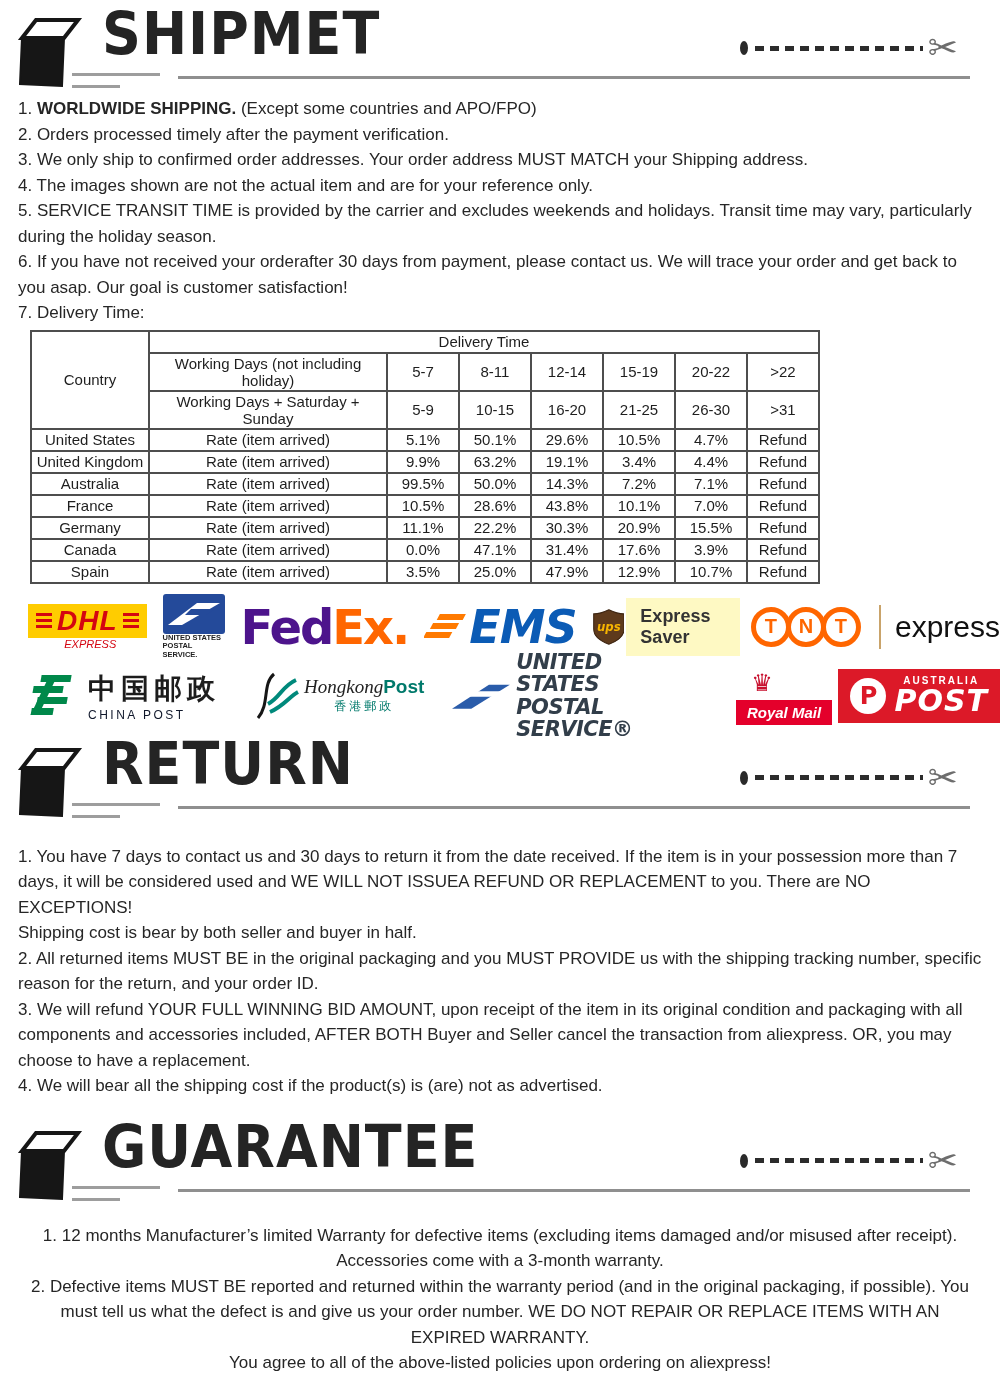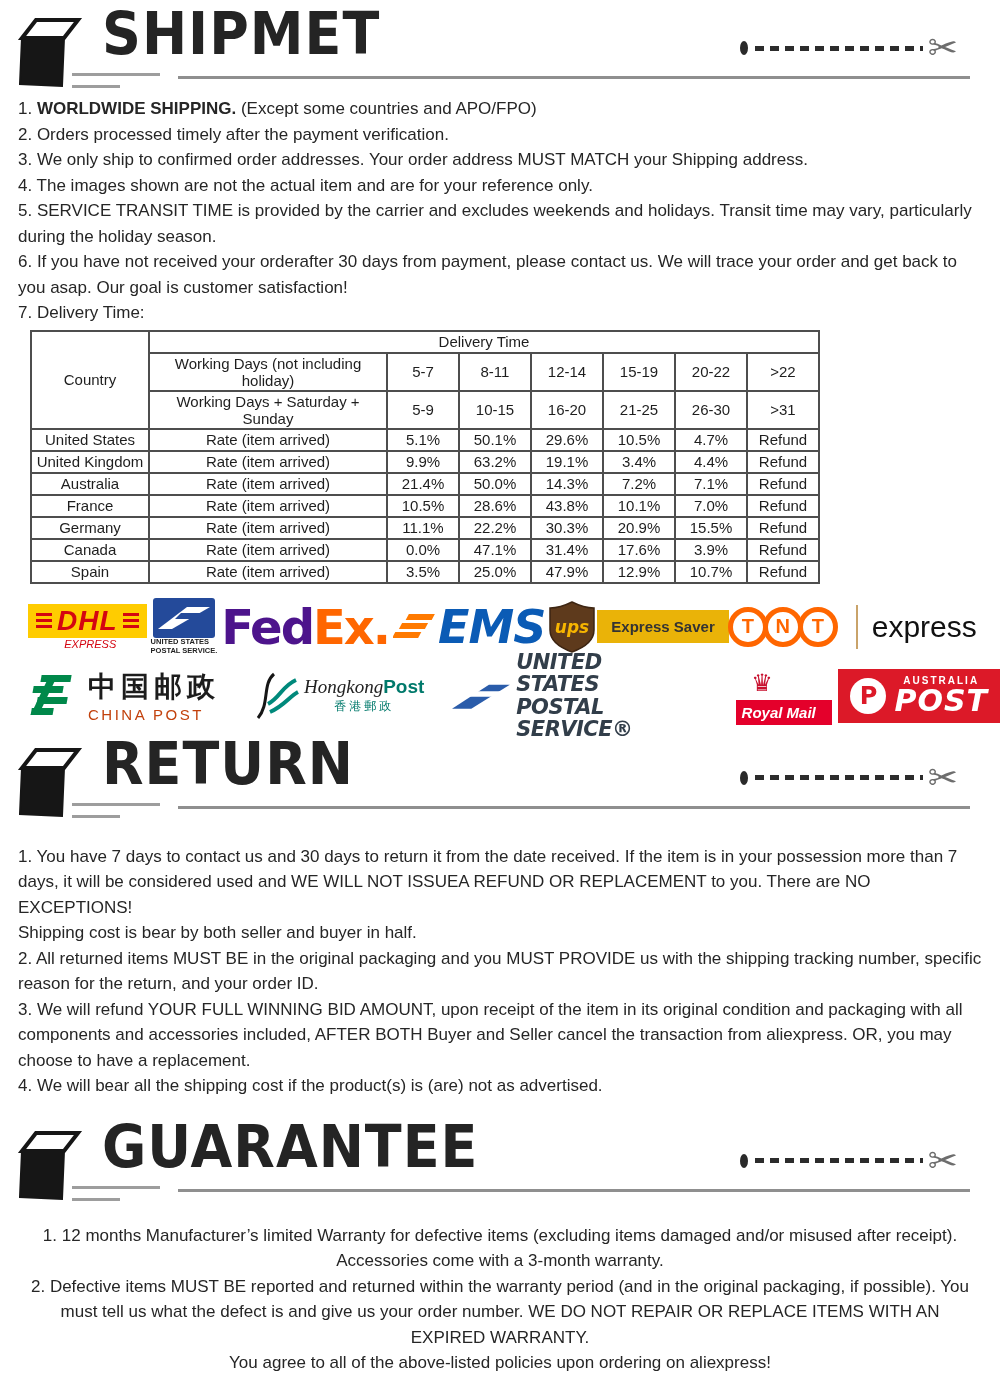--- a/index.html
+++ b/index.html
@@ -26,21 +26,21 @@
   .tline { margin:0; }
 
   
   table.delivery { border-collapse:collapse; margin:4px 0 10px 30px; font-size:15px; color:#1e1e1e; }
   table.delivery td, table.delivery th { border:2px solid #4e4e4e; text-align:center;
         padding:1px 4px; height:22px; font-weight:normal; }
   .col-country { width:118px; } .col-rate { width:238px; }
   .col-n { width:72px; }
 
   
-  .carriers-row1 { display:flex; align-items:center; gap:4px; margin:12px 0 4px 28px; height:62px; }
+  .carriers-row1 { display:flex; align-items:center; gap:16px; margin:12px 0 4px 28px; height:62px; }
   .carriers-row2 { display:flex; align-items:center; gap:28px; margin:6px 0 2px 28px; height:64px; }
   .logo { display:flex; align-items:center; }
 
   .dhl-wrap { display:flex; flex-direction:column; }
   .dhl-box { background:#ffcc00; display:flex; align-items:center; padding:3px 8px; gap:5px; }
   .dhl-stripe { width:16px; height:15px;
        background:repeating-linear-gradient(180deg,#d40511 0 3px,transparent 3px 6px); }
   .dhl-text { color:#d40511; font-weight:bold; font-style:italic; font-size:28px; letter-spacing:1px; line-height:1; }
   .dhl-express { color:#d40511; font-style:italic; font-size:11px; padding-left:6px; }
 
@@ -48,48 +48,48 @@
   .usps-sm-text { font-size:7.5px; font-weight:bold; color:#222; line-height:1.15; text-align:left; }
 
   .fedex { font-weight:900; font-size:48px; font-family:"DejaVu Sans",sans-serif; letter-spacing:-2px; }
   .fed { color:#4d148c; } .fedex-ex { color:#ff6600; }
 
   .ems { gap:3px; }
   .ems-text { color:#0b5bb5; font-weight:900; font-style:italic; font-size:46px;
               font-family:"DejaVu Sans",sans-serif; letter-spacing:-1px; }
 
   .ups { gap:0; }
-  .ups-saver { background:#eab308; color:#333; font-weight:bold; font-size:15px;
+  .ups-saver { background:#fef9c3; color:#333; font-weight:bold; font-size:18px;
                padding:8px 14px; margin-left:2px; }
 
   .tnt { gap:0; }
   .tnt-c { width:40px; height:40px; border:5px solid #f60; border-radius:50%; background:#fff;
            color:#f60; font-weight:900; font-size:20px; display:flex; align-items:center;
            justify-content:center; margin-left:-5px; }
   .tnt-div { width:2px; height:44px; background:#c9a36a; margin:0 14px 0 18px; }
   .tnt-express { font-size:30px; color:#111; }
 
   .cp { gap:8px; }
   .cp-cn { font-size:28px; color:#1c1c1c; letter-spacing:5px; font-weight:bold; white-space:nowrap; }
-  .cp-en { font-size:15px; color:#c2410c; letter-spacing:2.5px; }
+  .cp-en { font-size:12px; color:#0f172a; letter-spacing:2.5px; }
 
   .hk { gap:4px; }
   .hk-name { font-style:italic; font-size:19px; color:#222; font-family:"Liberation Serif",serif; }
   .hk-post { color:#00796b; font-weight:bold; font-size:19px; }
   .hk-cn { color:#00796b; font-size:12px; letter-spacing:3px; text-align:center; }
 
   .uspsw { gap:6px; }
   .uspsw-text { font-style:italic; font-weight:bold; font-size:21px; color:#323e4a; line-height:1.05;
                 font-family:"DejaVu Sans",sans-serif; letter-spacing:-0.5px; }
 
   .rm { flex-direction:column; width:98px; }
   .rm-top { background:#fff; height:34px; display:flex; align-items:center; justify-content:center;
             color:#c8102e; font-size:24px; width:100%; }
   .rm-band { background:#e4002b; color:#fff; font-weight:bold; font-style:italic; font-size:15px;
-             text-align:left; padding:4px 6px; width:100%;margin-left:44px; }
+             text-align:center; padding:4px 6px; width:100%;margin-left:44px; }
 
   .ap-box { background:#dc1928; display:flex; align-items:center; padding:5px 12px; gap:8px; height:54px; }
   .ap-circle { width:36px; height:36px; background:#fff; border-radius:50%; display:flex;
                align-items:center; justify-content:center; }
   .ap-p { color:#dc1928; font-weight:900; font-size:24px; font-family:"DejaVu Sans",sans-serif; }
   .ap-small { color:#fff; font-size:10px; font-weight:bold; letter-spacing:2px; text-align:center; }
   .ap-big { color:#fff; font-weight:900; font-size:30px; font-style:italic; letter-spacing:1px;
             font-family:"DejaVu Sans",sans-serif; line-height:1; }
 </style>
 </head>
@@ -173,21 +173,21 @@
       <td>9.9%</td>
       <td>63.2%</td>
       <td>19.1%</td>
       <td>3.4%</td>
       <td>4.4%</td>
       <td>Refund</td>
     </tr>
     <tr>
       <td>Australia</td>
       <td>Rate (item arrived)</td>
-      <td>21.4%</td>
+      <td>99.5%</td>
       <td>50.0%</td>
       <td>14.3%</td>
       <td>7.2%</td>
       <td>7.1%</td>
       <td>Refund</td>
     </tr>
     <tr>
       <td>France</td>
       <td>Rate (item arrived)</td>
       <td>10.5%</td>

